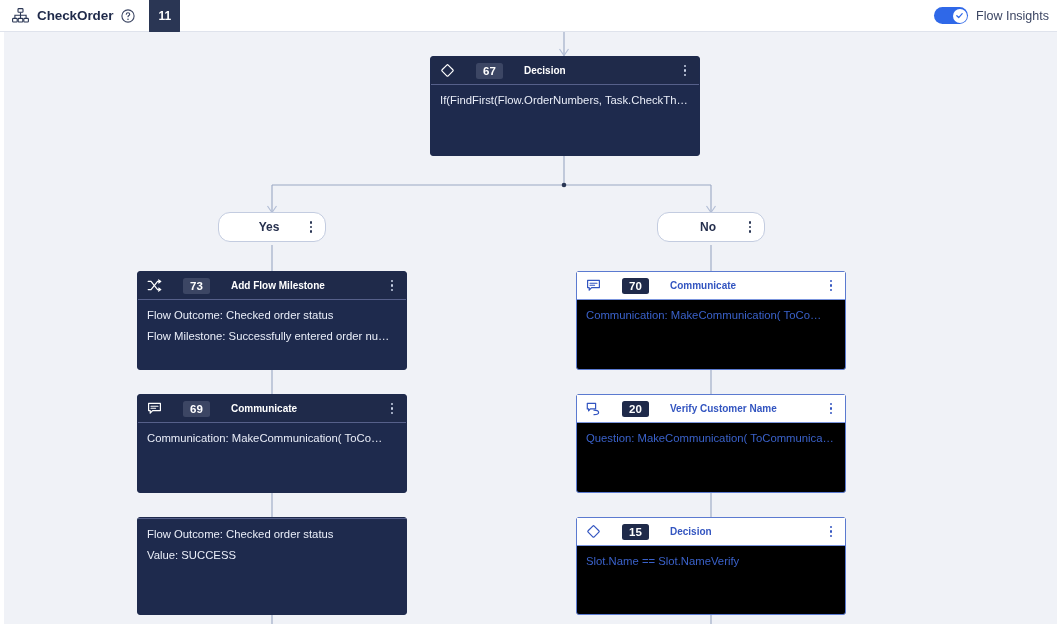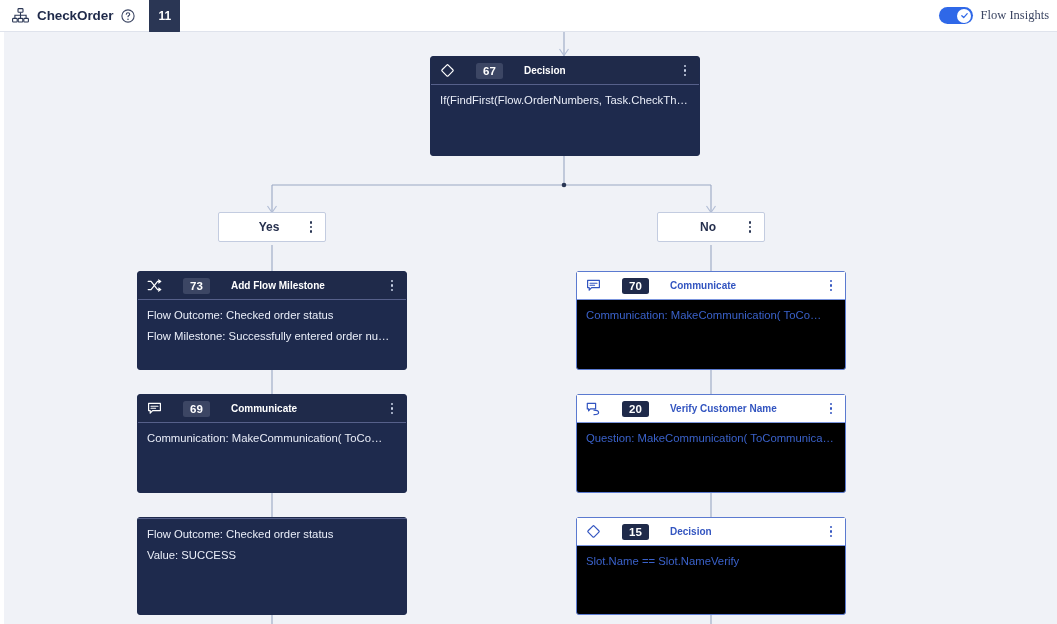--- a/index.html
+++ b/index.html
@@ -79,21 +79,20 @@
     background: #ffffff;
     display: flex;
     align-items: center;
     justify-content: center;
   }
   .toggle .knob svg { width: 9px; height: 9px; display: block; }
   .toggle-label {
     font-size: 12.5px;
     color: #3c4663;
     white-space: nowrap;
-    font-family: Liberation Serif, serif;
   }
 
   
   .canvas {
     position: absolute;
     left: 4px;
     top: 32px;
     width: 1053px;
     height: 592px;
     background: #f0f2f7;
@@ -193,21 +192,21 @@
   .node.light .node-body p { color: #3a61c9; }
   .node.light .hdr-divider { height: 1px; background: #7b95dd; }
 
   
   .branch {
     position: absolute;
     box-sizing: border-box;
     height: 30px;
     background: #ffffff;
     border: 1px solid #c3cce0;
-    border-radius: 2px;
+    border-radius: 12px;
     display: flex;
     align-items: center;
     justify-content: center;
     padding: 0 8px 0 14px;
   }
   .branch .branch-label {
     font-size: 12px;
     font-weight: bold;
     color: #26304e;
     flex: 1;

